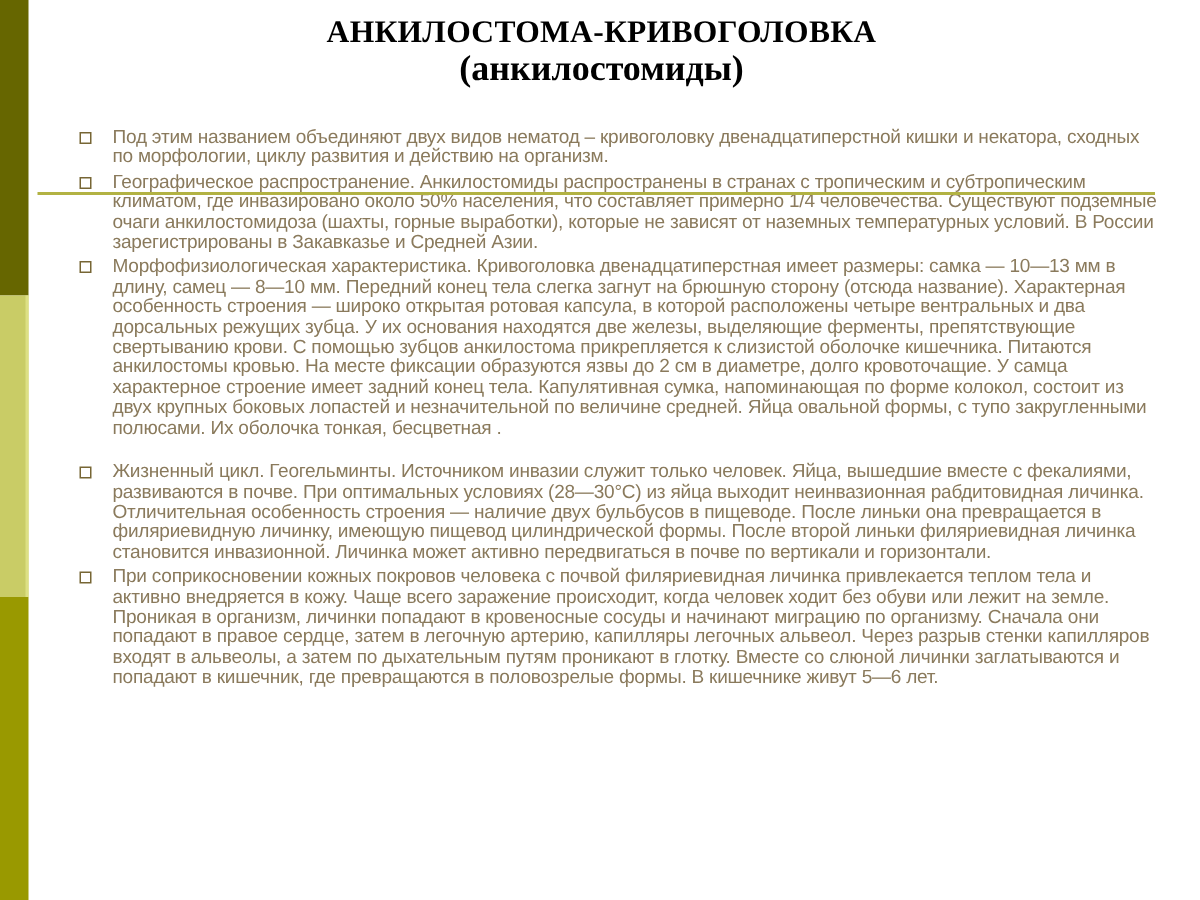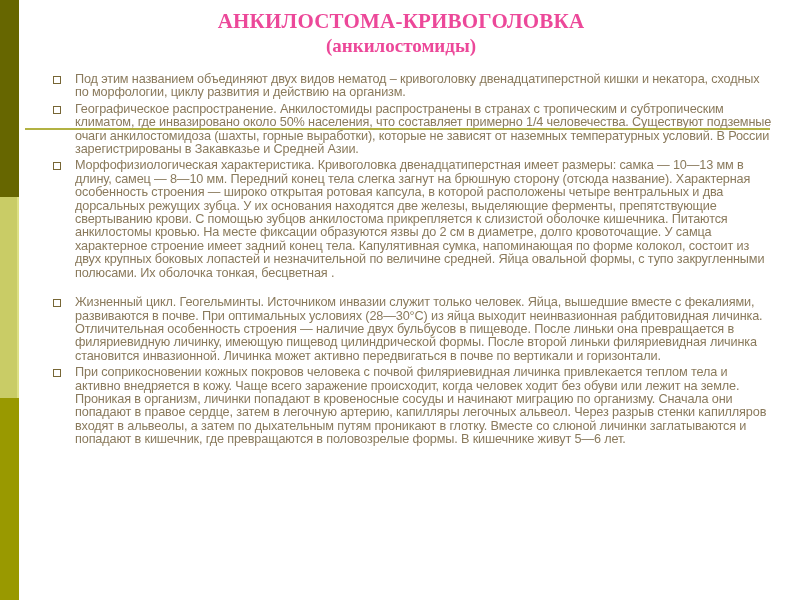--- a/index.html
+++ b/index.html
@@ -18,37 +18,37 @@
   }
   .side-bar .seg { width: 19px; box-sizing: border-box; }
   .seg-top    { height: 197px; background: #666600; }
   .seg-middle { height: 201px; background: #c9cc66; border-right: 2px solid #dde084; }
   .seg-bottom { height: 202px; background: #999900; }
 
   
   .title-block {
     position: absolute; left: 30px; right: 28px; top: 8px;
     text-align: center;
-    color: #ec4899;
+    color: #000000;
     font-family: "Liberation Serif", "DejaVu Serif", serif;
     font-weight: bold;
   }
   .slide-title    { font-size: 21px; line-height: 26px; letter-spacing: 0.2px; }
-  .slide-subtitle { font-size: 19px; line-height: 24px; }
+  .slide-subtitle { font-size: 24px; line-height: 24px; }
 
   
   .content {
     position: absolute; left: 53px; top: 69px; width: 719px;
     color: #8a7a5c;
     font-size: 12.7px;
     line-height: 13.4px;
     letter-spacing: -0.15px;
   }
   .bullet-item { display: flex; margin-top: 3px; }
-  .bullet-item:first-child { margin-top: 4px; }
+  .bullet-item:first-child { margin-top: 16px; }
   .bullet-item:nth-child(4) { margin-top: 16px; }
   .bullet-item:nth-child(6) { margin-top: 12px; }
   .bullet-item:nth-child(7) { margin-top: 9px; font-family: Liberation Serif, serif; }
   .bullet-marker {
     flex: 0 0 auto;
     width: 6px; height: 6px;
     border: 1px solid #776635;
     margin: 3px 14px 0 0;
     background: transparent;
   }

